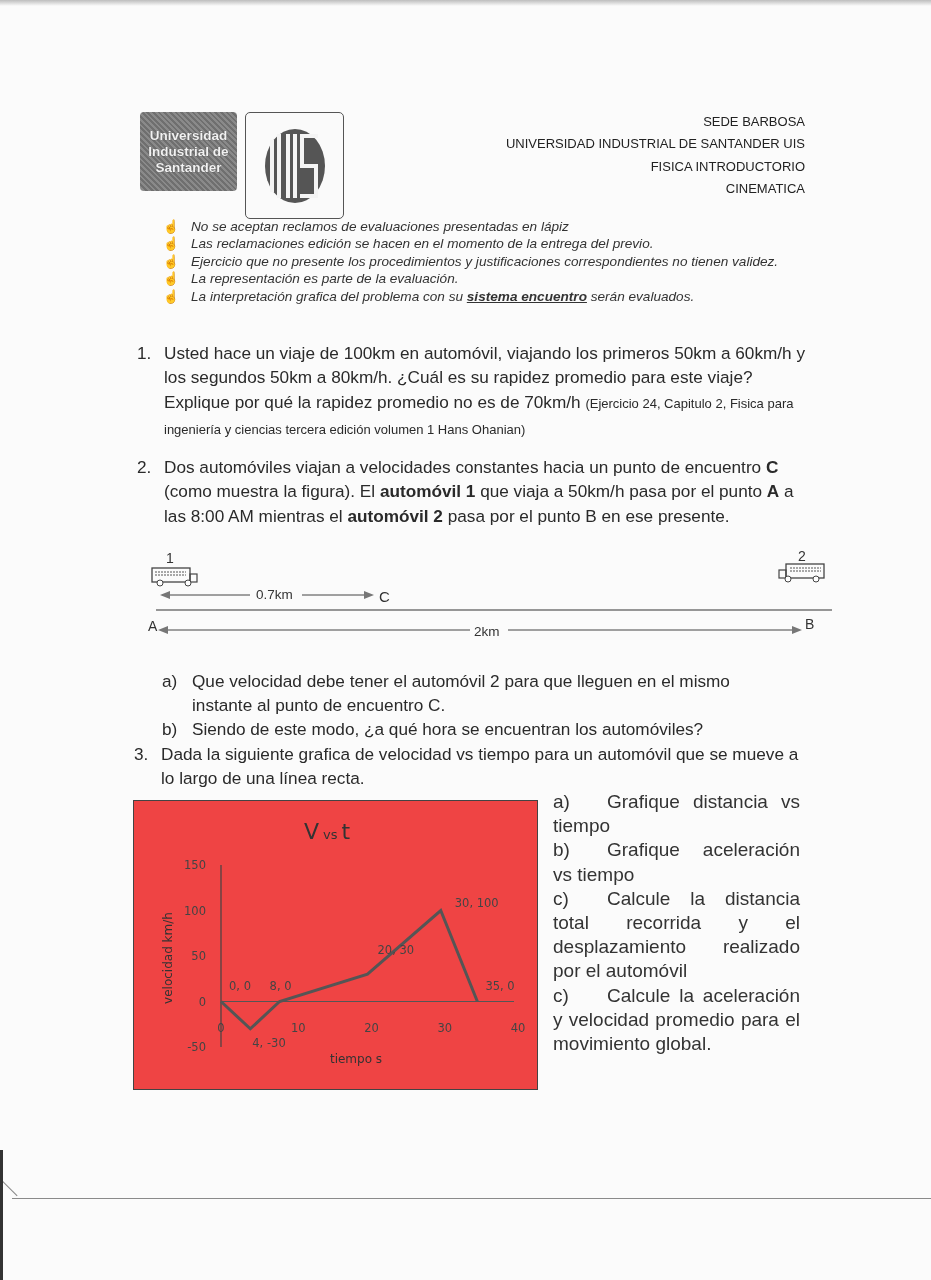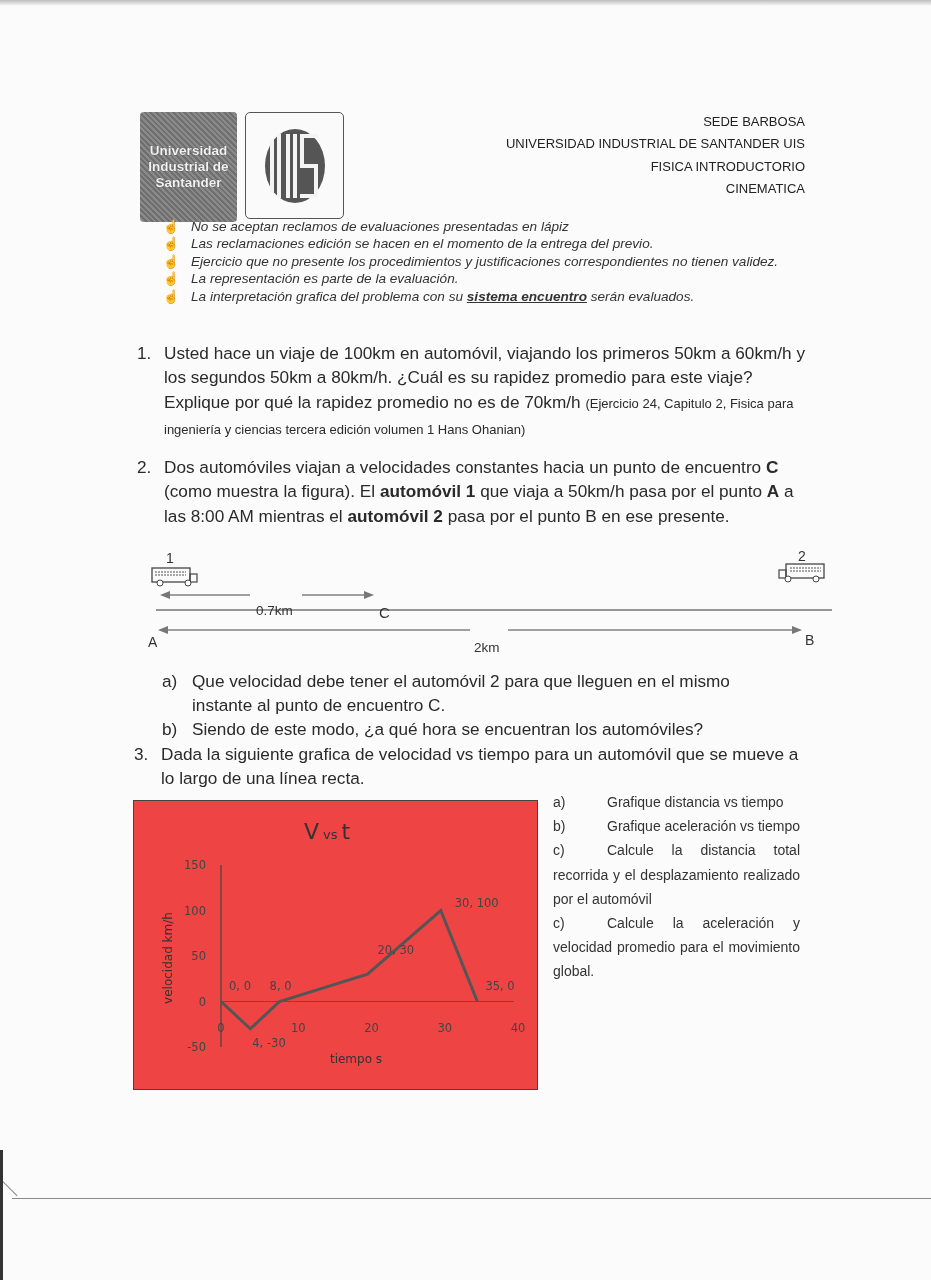--- a/index.html
+++ b/index.html
@@ -8,21 +8,21 @@
       background: #fbfbfb;
       font-family: "Liberation Sans", sans-serif;
       color: #2a2a2a;
     }
     .top-edge { position: absolute; left: 0; top: 0; width: 931px; height: 6px; background: linear-gradient(#bdbdbd, #fbfbfb); }
     .bottom-fold { position: absolute; left: 12px; top: 1198px; width: 919px; height: 0; border-top: 1px solid #8a8a8a; }
     .bottom-fold-diag { position: absolute; left: 2px; top: 1180px; width: 22px; height: 1px; background: #8a8a8a; transform: rotate(45deg); transform-origin: left top; }
     .left-edge { position: absolute; left: 0; top: 1150px; width: 3px; height: 130px; background: #333; }
 
     .logo1 {
-      position: absolute; left: 140px; top: 112px; width: 97px; height: 110px;
+      position: absolute; left: 140px; top: 112px; width: 97px; height: 79px;
       background: repeating-linear-gradient(45deg, #6f6f6f 0 2px, #8a8a8a 2px 4px);
       border-radius: 4px; color: #f2f2f2; display: flex; flex-direction: column;
       justify-content: center; align-items: center; font-size: 13.5px; line-height: 16px; font-weight: bold;
       text-shadow: 0 0 1px #333;
     }
     .logo2 {
       position: absolute; left: 245px; top: 112px; width: 97px; height: 105px;
       border: 1.5px solid #555; border-radius: 5px; background: #fafafa;
       display: flex; justify-content: center; align-items: center;
     }
@@ -36,30 +36,30 @@
     .underline-bold { text-decoration: underline; font-weight: bold; }
 
     .q { position: absolute; font-size: 17.2px; line-height: 24.3px; color: #2a2a2a; }
     .q .num { position: absolute; left: 0; top: 0; }
     .q .body { margin-left: 27px; }
     .small { font-size: 13px; }
     b { font-weight: bold; }
 
     .figure { position: absolute; left: 140px; top: 548px; width: 700px; height: 100px; }
     .bus-label { position: absolute; font-size: 14px; color: #333; }
-    .fig-text { position: absolute; font-size: 13.5px; color: #333; margin-top: 16px; }
+    .fig-text { position: absolute; font-size: 13.5px; color: #333; }
 
     .subq { position: absolute; left: 162px; font-size: 17.2px; line-height: 24.3px; color: #2a2a2a; }
     .subq .lbl { position: absolute; left: 0; top: 0; }
     .subq .body { margin-left: 30px; }
 
     .chart-box { position: absolute; left: 133px; top: 800px; width: 403px; height: 288px; border: 1.3px solid #444; background: #ef4444; }
     .chart-svg { position: absolute; left: 0; top: 0; }
 
-    .side { position: absolute; left: 553px; top: 790px; width: 247px; font-size: 14px; line-height: 24.2px; color: #333; }
+    .side { position: absolute; left: 553px; top: 790px; width: 247px; font-size: 19px; line-height: 24.2px; color: #333; }
     .side .item { text-align: justify; text-align-last: left; }
     .side .lbl { display: inline-block; width: 54px; }
   </style>
 </head>
 <body>
 
 <div class="top-edge"></div>
 
 <div class="logo1">
   <div>Universidad</div>

